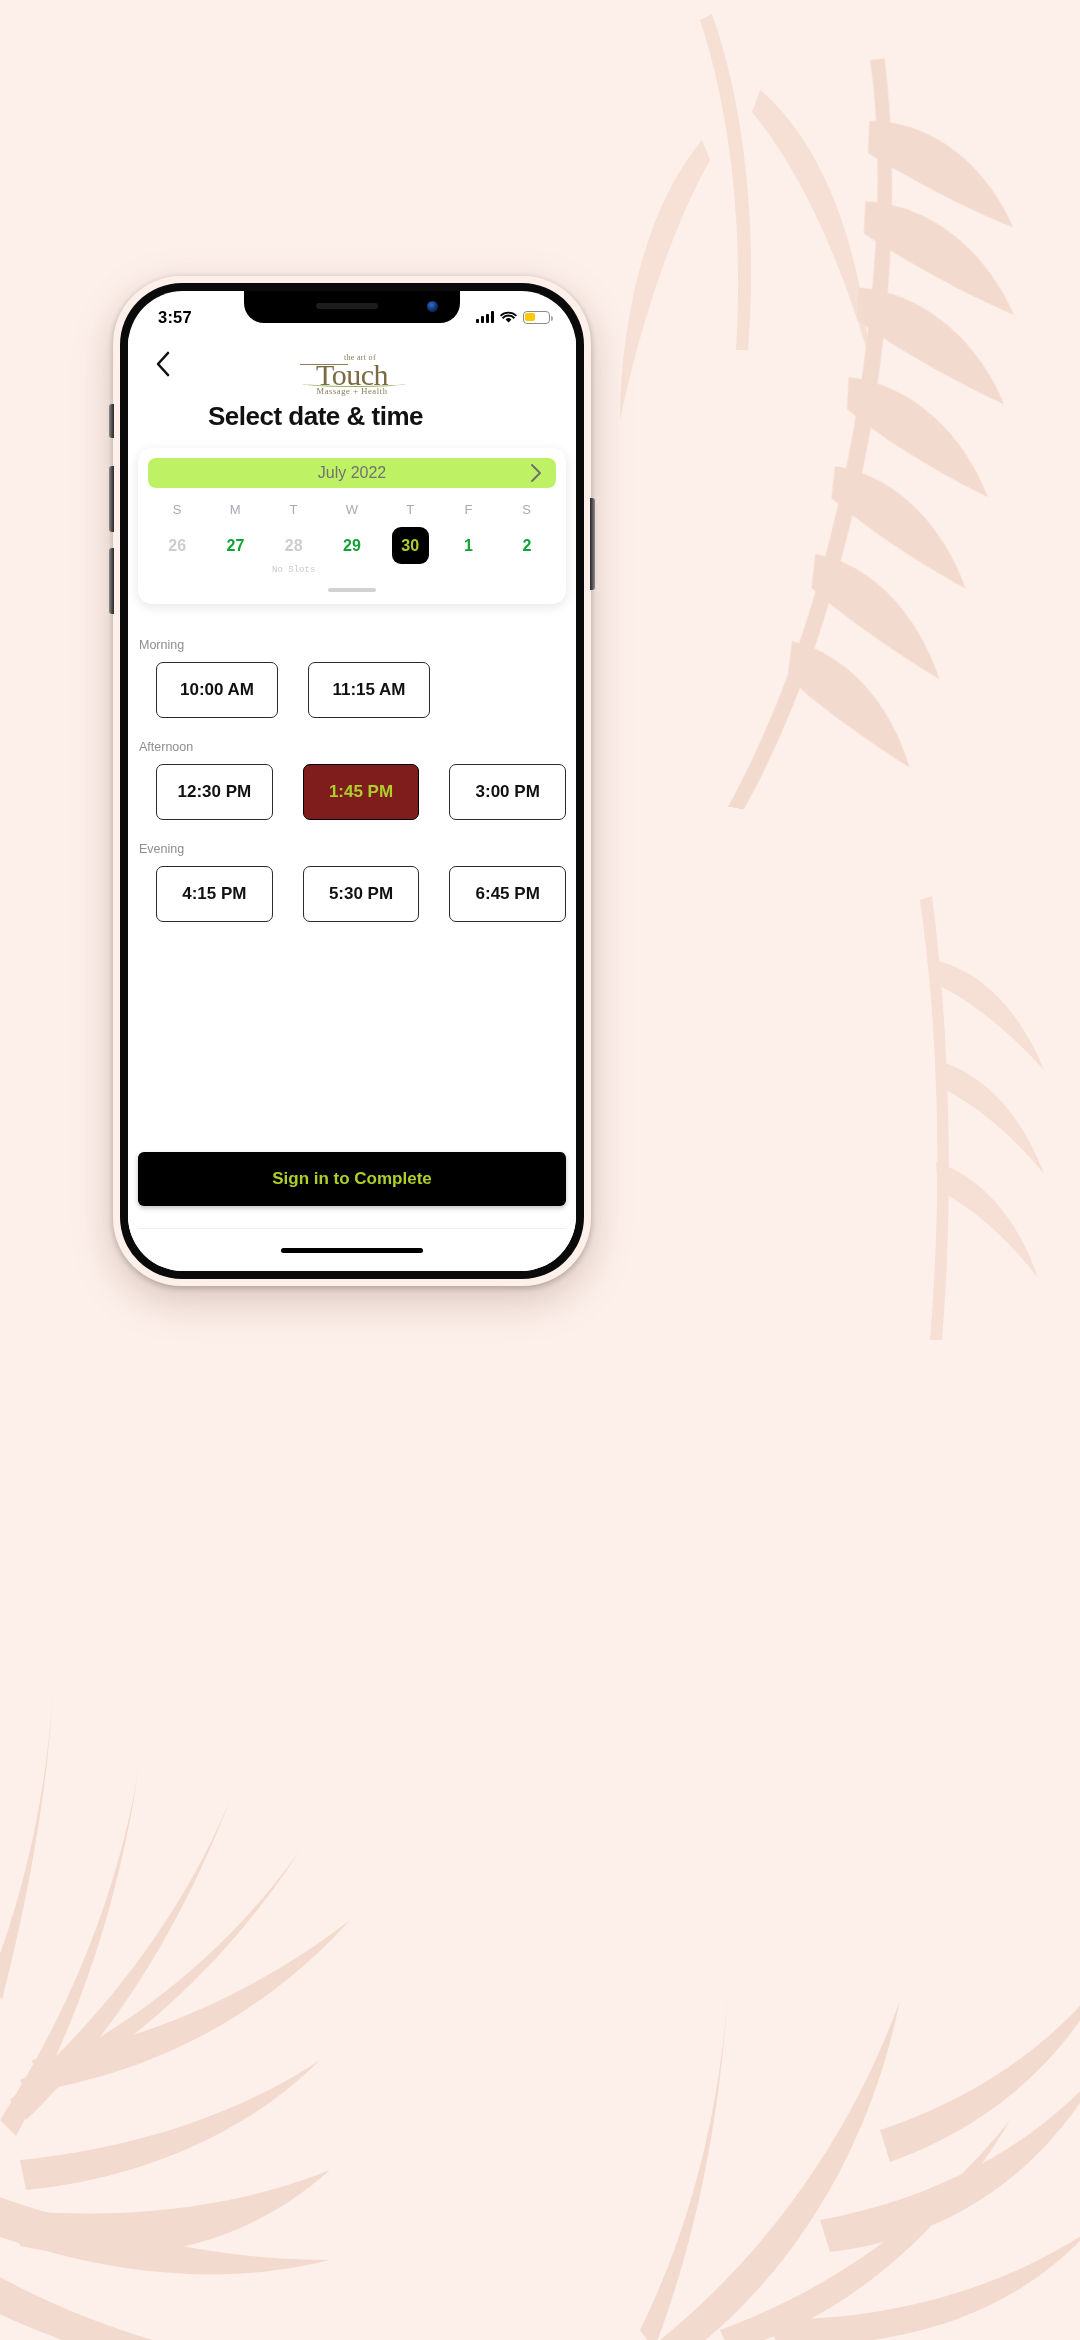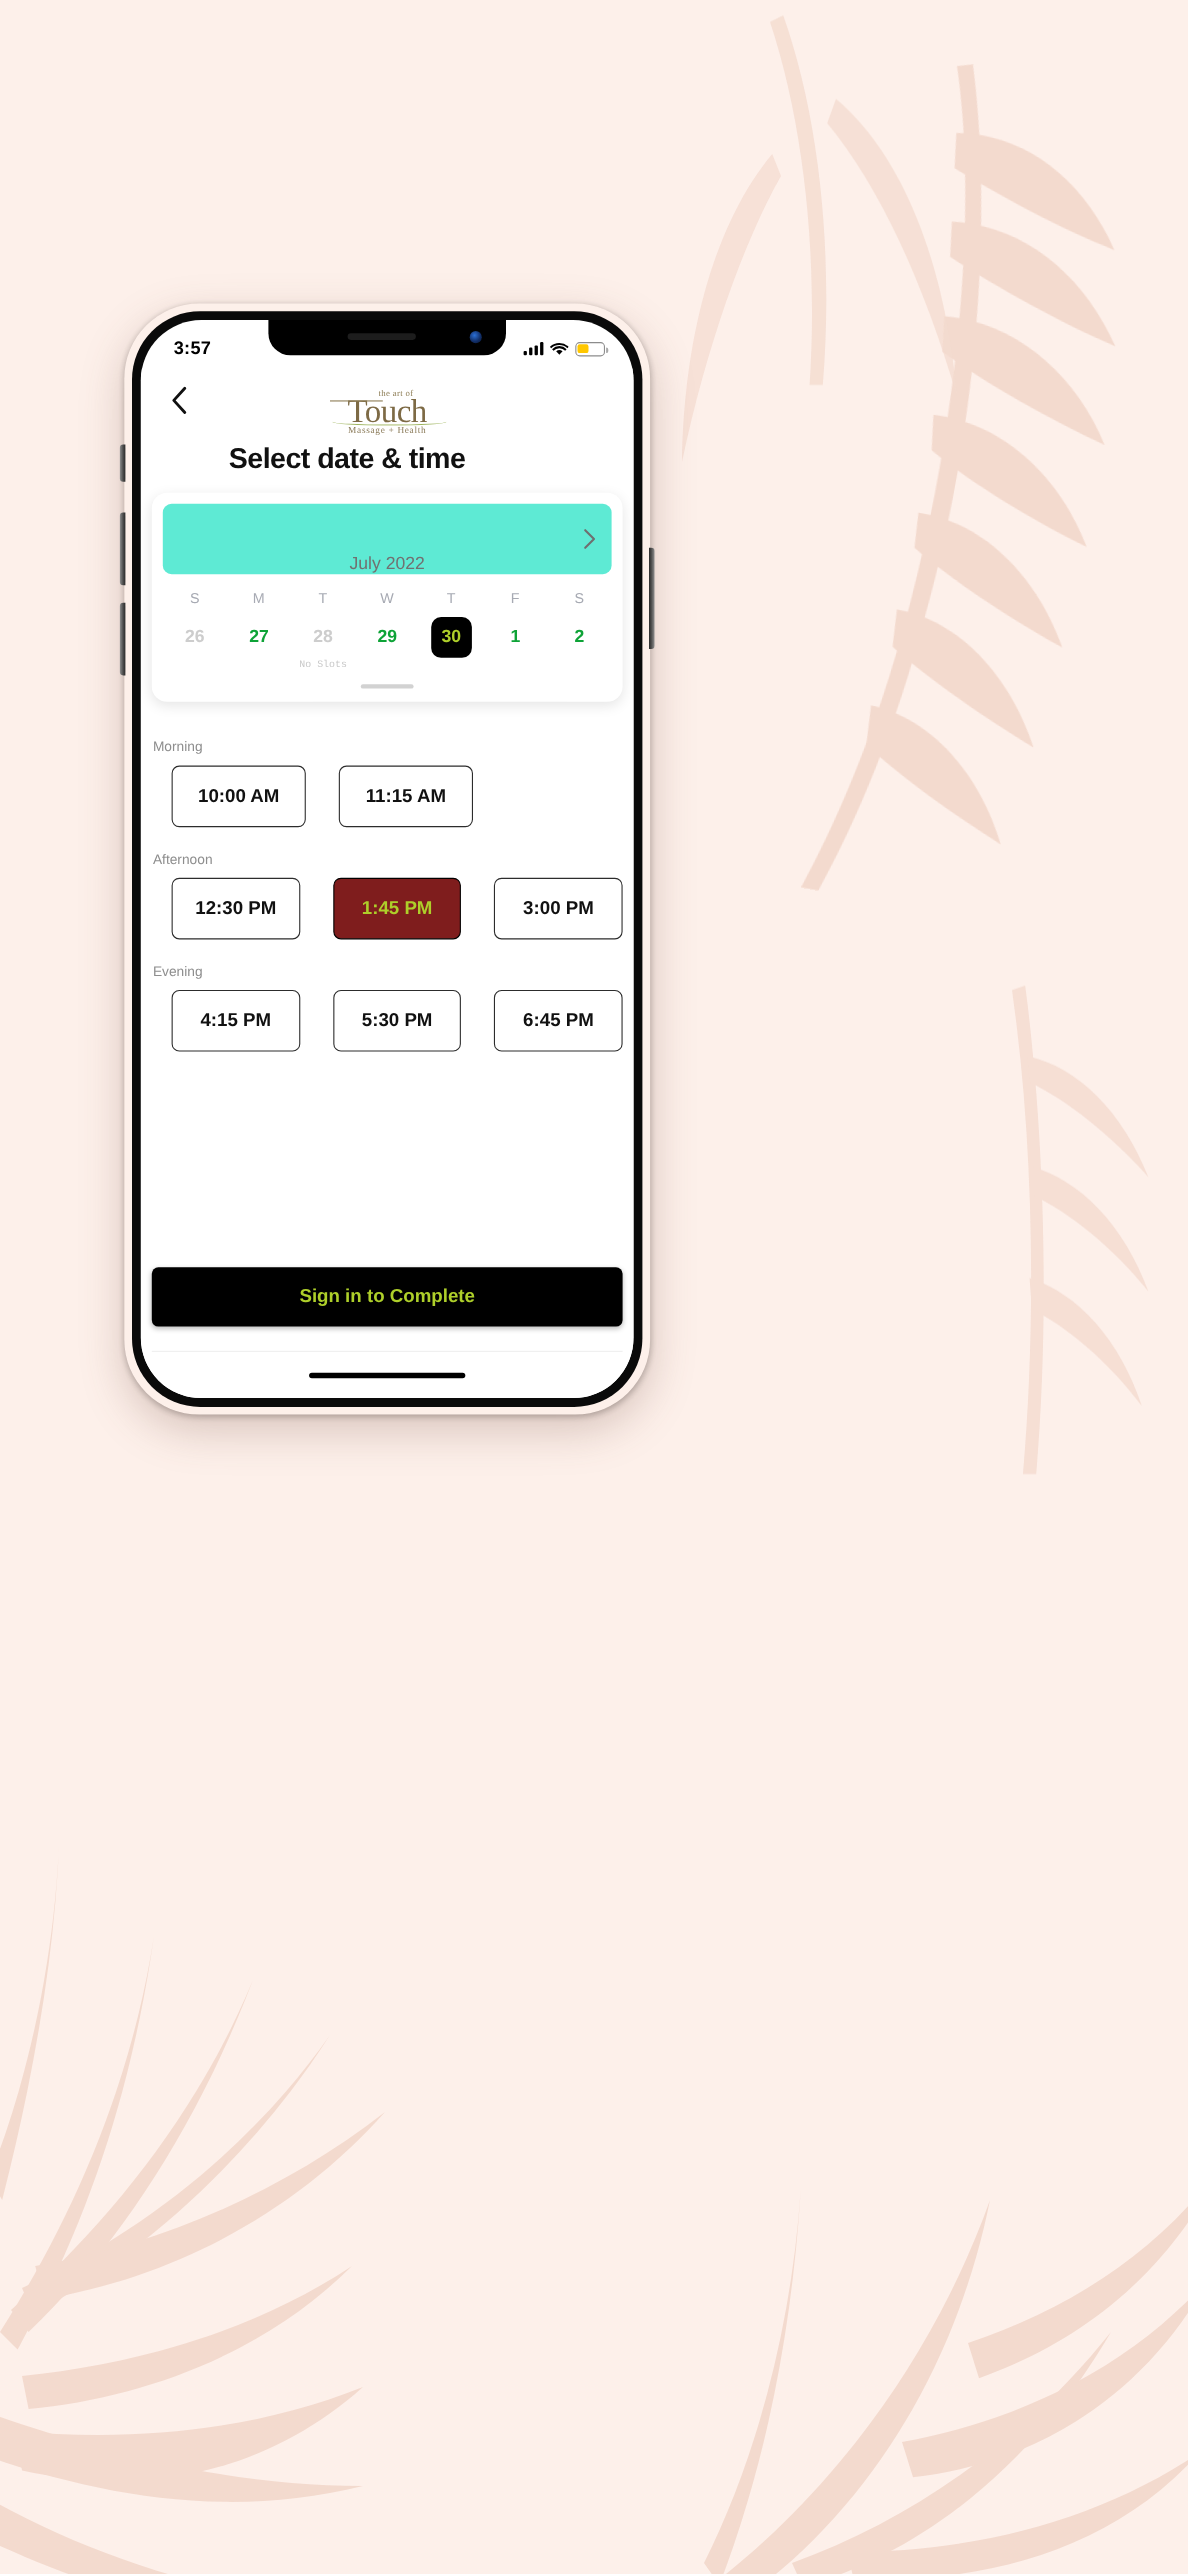--- a/index.html
+++ b/index.html
@@ -243,25 +243,25 @@
   
   #calendar-card {
     margin: 0 10px;
     background: #fff;
     border-radius: 14px;
     box-shadow: 0 3px 12px rgba(0,0,0,.10);
     padding: 10px 10px 12px;
     flex: none;
   }
   #month-selector {
-    height: 64px;
-    background: #5eead4;
+    height: 30px;
+    background: #bef264;
     border-radius: 8px;
     display: flex;
-    align-items: flex-end;
+    align-items: center;
     justify-content: center;
     position: relative;
     cursor: pointer;
   }
   #month-label {
     font-size: 16px;
     color: #717171;
     font-weight: normal;
   }
   #month-next {

